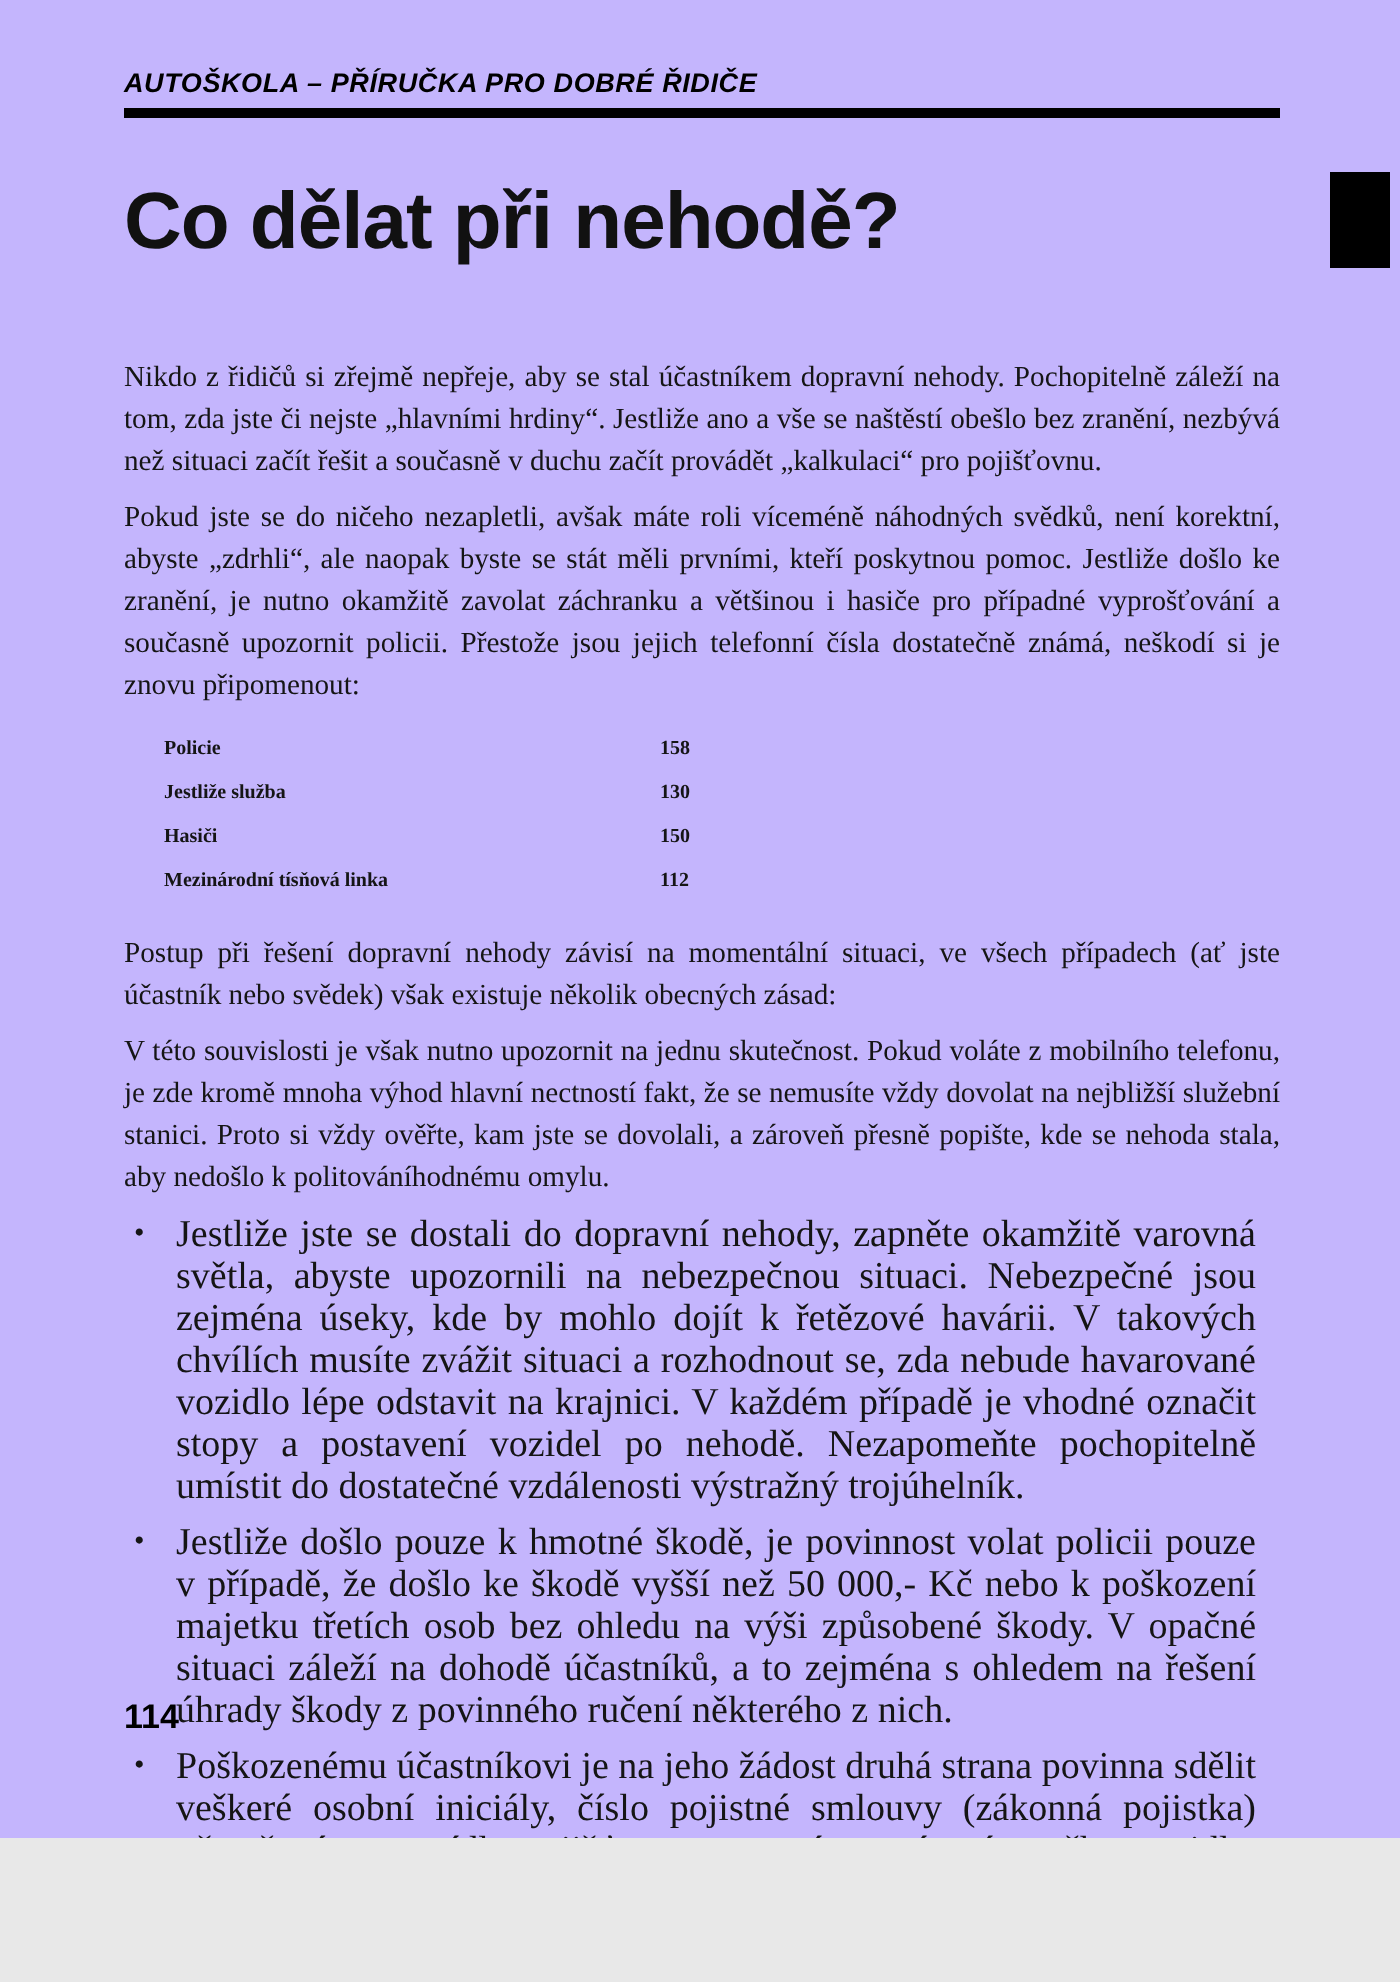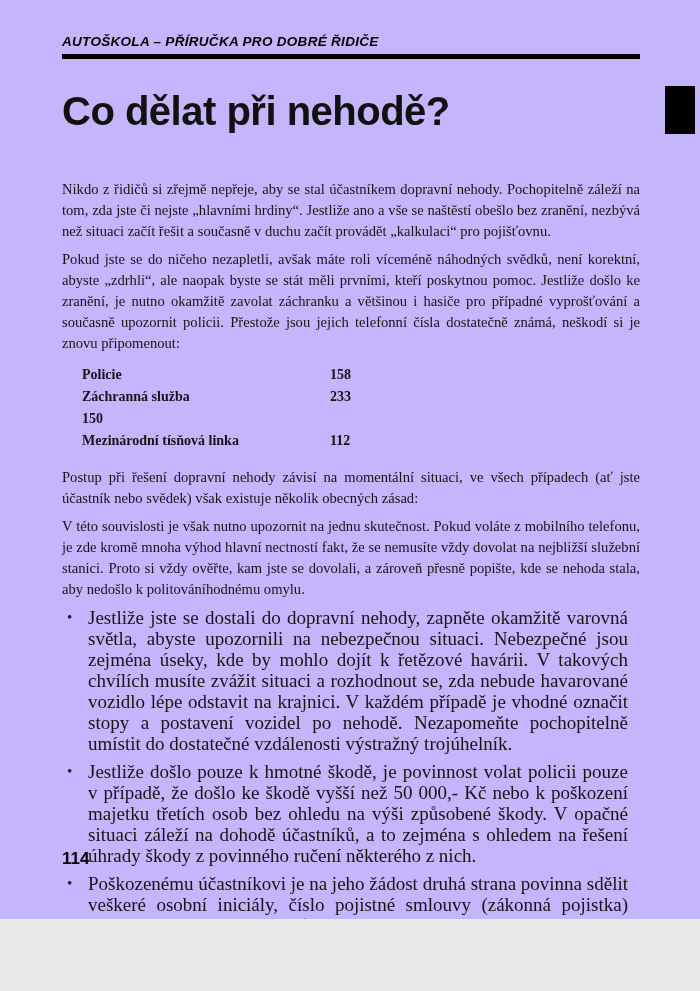--- a/index.html
+++ b/index.html
@@ -60,21 +60,21 @@
     margin: 0 0 7px 0;
     font-size: 14.6px;
     line-height: 21px;
     text-align: justify;
   }
   
   .phone-table {
     margin: 10px 0 15px 0;
     padding-left: 20px;
     font-weight: bold;
-    font-size: 14px;
+    font-size: 10px;
   }
   .phone-row { display: flex; line-height: 22px; }
   .phone-label { width: 248px; flex: none; }
   .phone-number { flex: none; }
   
   ul.bullet-list {
     margin: 4px 0 0 0;
     padding: 0;
     list-style: none;
   }
@@ -125,24 +125,25 @@
       <p>Nikdo z řidičů si zřejmě nepřeje, aby se stal účastníkem dopravní nehody. Pochopitelně záleží na tom, zda jste či nejste „hlavními hrdiny“. Jestliže ano a vše se naštěstí obešlo bez zranění, nezbývá než situaci začít řešit a současně v duchu začít provádět „kalkulaci“ pro pojišťovnu.</p>
 
       <p>Pokud jste se do ničeho nezapletli, avšak máte roli víceméně náhodných svědků, není korektní, abyste „zdrhli“, ale naopak byste se stát měli prvními, kteří poskytnou pomoc. Jestliže došlo ke zranění, je nutno okamžitě zavolat záchranku a většinou i hasiče pro případné vyprošťování a současně upozornit policii. Přestože jsou jejich telefonní čísla dostatečně známá, neškodí si je znovu připomenout:</p>
 
       <div class="phone-table">
         <div class="phone-row">
           <span class="phone-label">Policie</span>
           <span class="phone-number">158</span>
         </div>
         <div class="phone-row">
-          <span class="phone-label">Záchranná služba</span>
-          <span class="phone-number">233</span>
+          <span class="phone-label">Jestliže služba</span>
+          <span class="phone-number">130</span>
         </div>
         <div class="phone-row">
+          <span class="phone-label">Hasiči</span>
           <span class="phone-number">150</span>
         </div>
         <div class="phone-row">
           <span class="phone-label">Mezinárodní tísňová linka</span>
           <span class="phone-number">112</span>
         </div>
       </div>
 
       <p>Postup při řešení dopravní nehody závisí na momentální situaci, ve všech případech (ať jste účastník nebo svědek) však existuje několik obecných zásad:</p>
 

